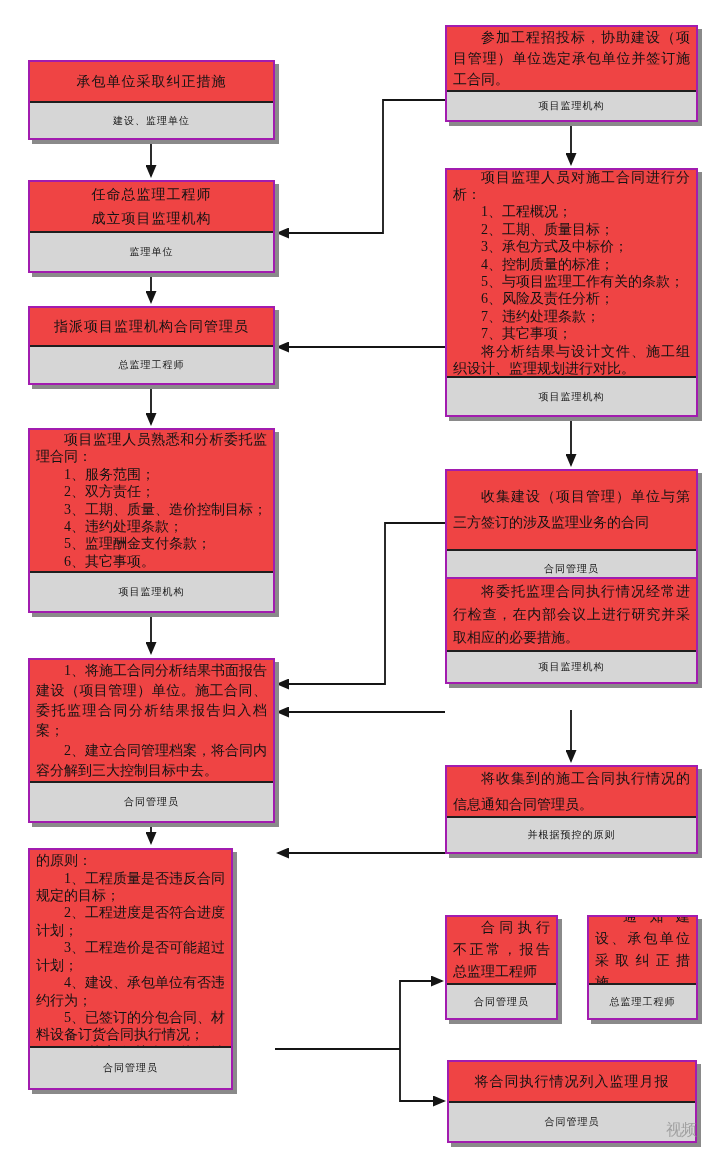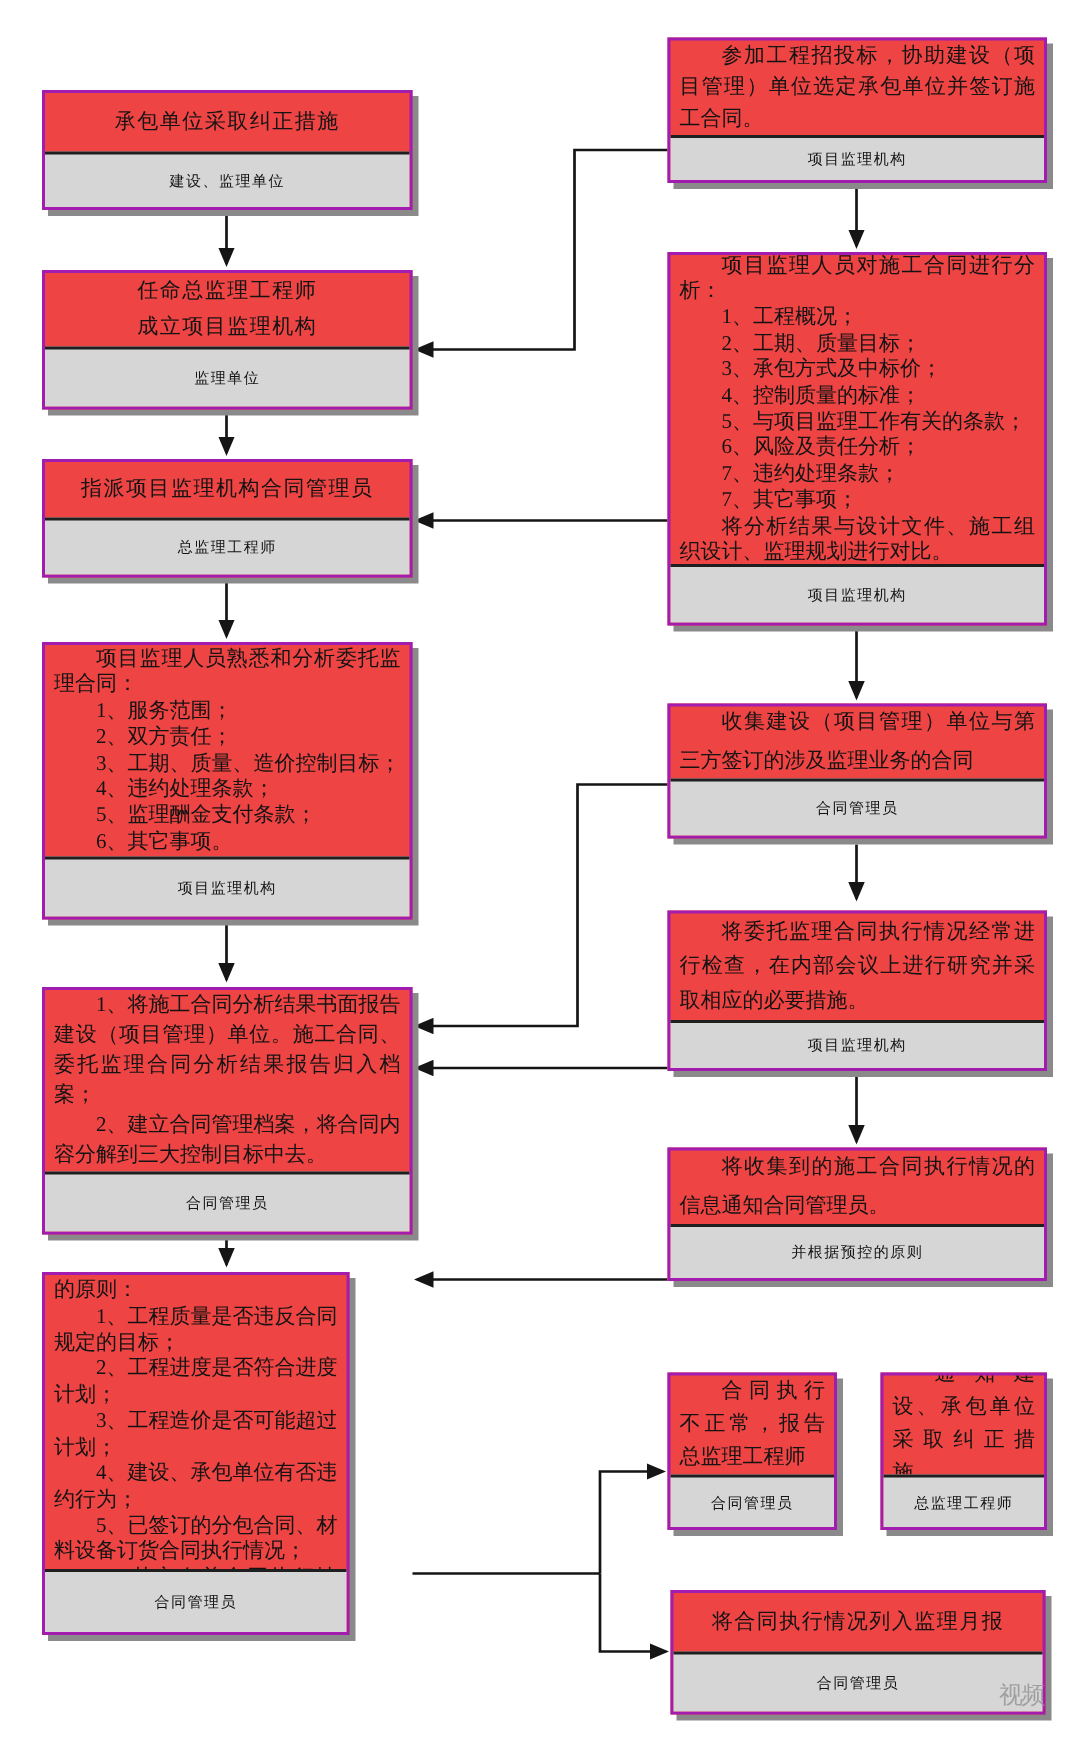--- a/index.html
+++ b/index.html
@@ -143,28 +143,28 @@
         <p class="line">4、控制质量的标准；</p>
         <p class="line">5、与项目监理工作有关的条款；</p>
         <p class="line">6、风险及责任分析；</p>
         <p class="line">7、违约处理条款；</p>
         <p class="line">7、其它事项；</p>
         <p class="line">将分析结果与设计文件、施工组织设计、监理规划进行对比。</p>
       </div>
     <div class="role">项目监理机构</div>
   </div>
 
-  <div class="box lh26" style="left:445px;top:469px;width:253px;height:90px;--rh:38px">
+  <div class="box lh26" style="left:445px;top:469px;width:253px;height:120px;--rh:38px">
     <div class="body">
         <p class="line">收集建设（项目管理）单位与第三方签订的涉及监理业务的合同</p>
       </div>
     <div class="role">合同管理员</div>
   </div>
 
-  <div class="box lh23" style="left:445px;top:607px;width:253px;height:107px;--rh:32px">
+  <div class="box lh23" style="left:445px;top:577px;width:253px;height:107px;--rh:32px">
     <div class="body">
         <p class="line">将委托监理合同执行情况经常进行检查，在内部会议上进行研究并采取相应的必要措施。</p>
       </div>
     <div class="role">项目监理机构</div>
   </div>
 
   <div class="box lh26" style="left:445px;top:765px;width:253px;height:89px;--rh:36px">
     <div class="body">
         <p class="line">将收集到的施工合同执行情况的信息通知合同管理员。</p>
       </div>

